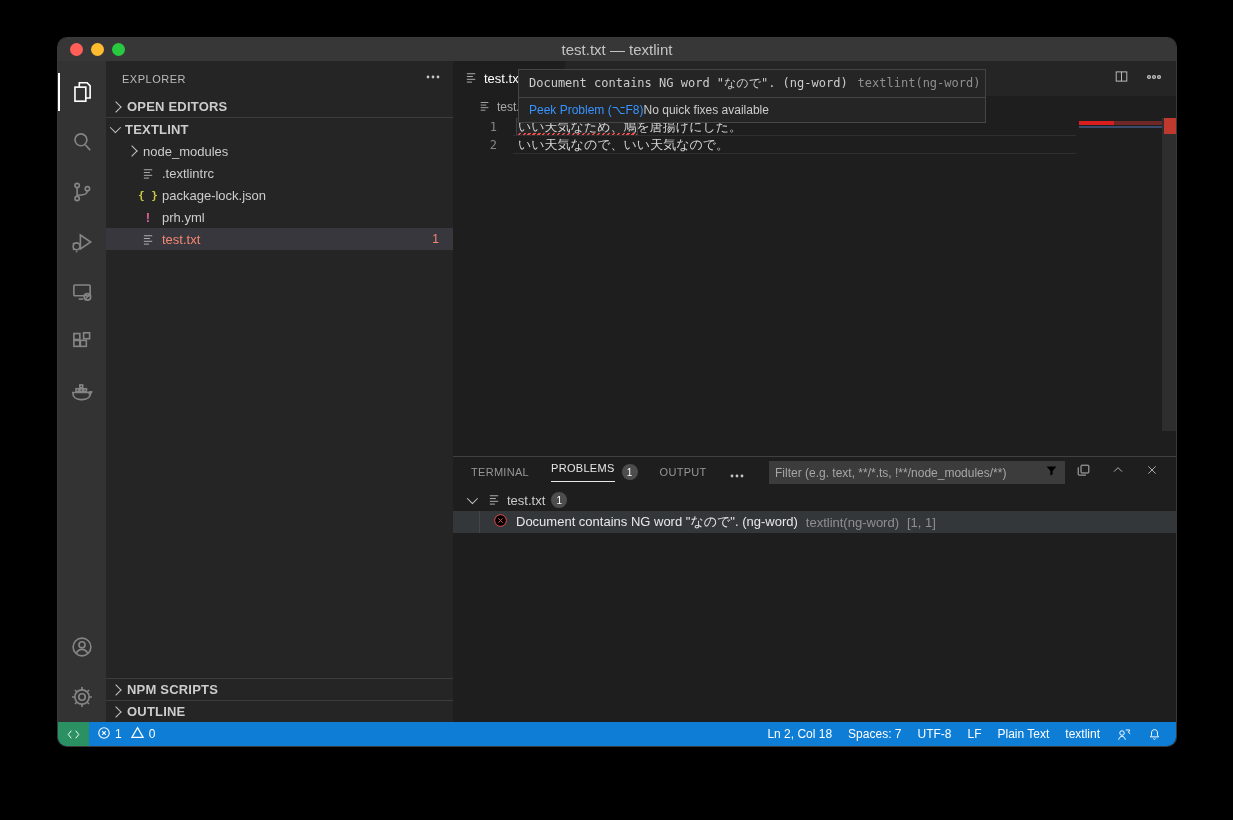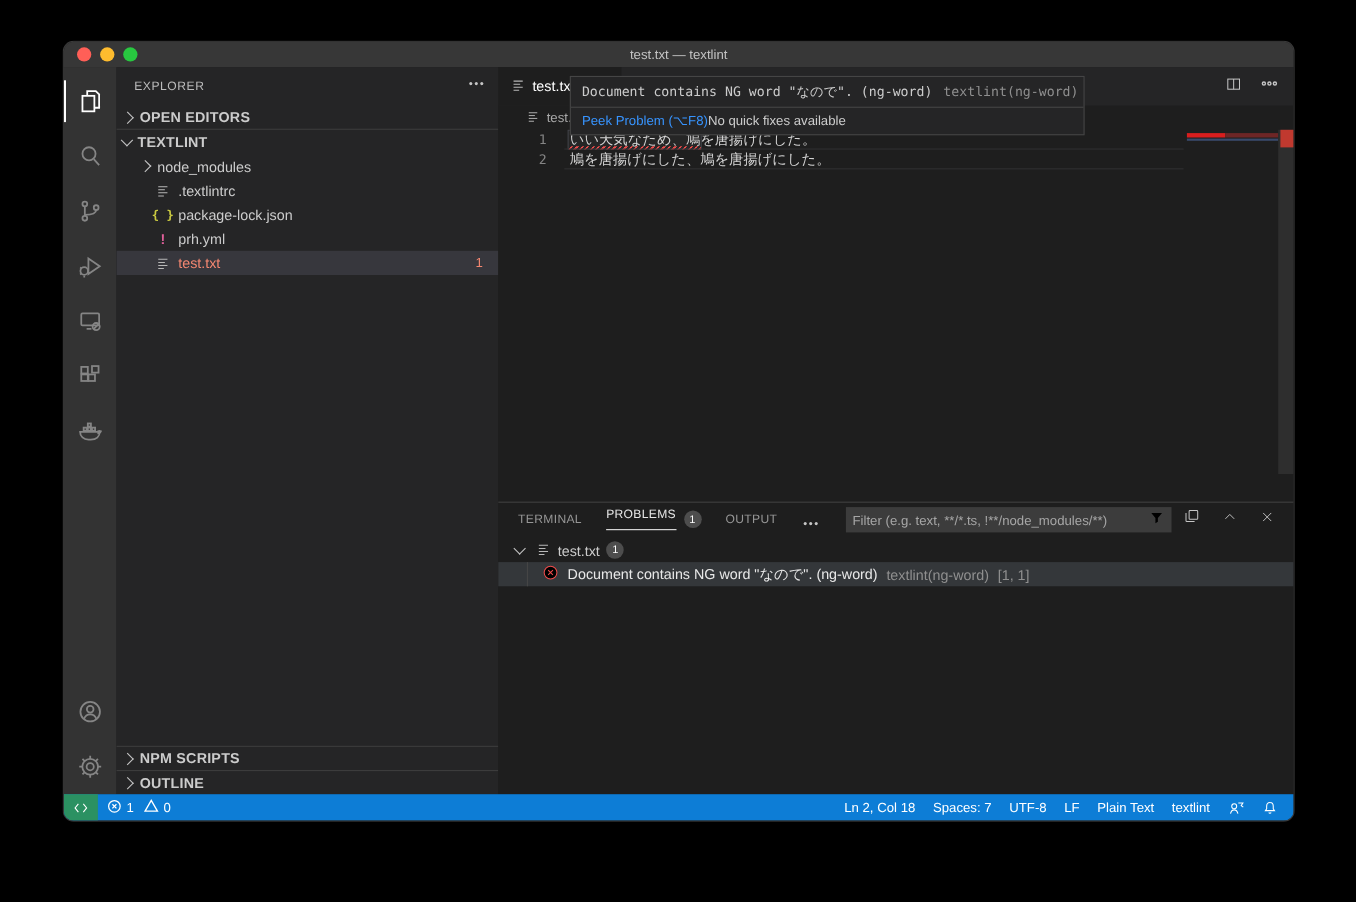--- a/index.html
+++ b/index.html
@@ -6,21 +6,21 @@
   html,body { width:1233px; height:820px; background:#000; overflow:hidden;
     font-family:"Liberation Sans", sans-serif; }
   .window{ position:absolute; left:57px; top:37px; width:1120px; height:710px;
     background:#1e1e1e; border-radius:10px; overflow:hidden;
     box-shadow:0 22px 70px rgba(0,0,0,.9); border:1px solid rgba(255,255,255,.12); }
   
   .titlebar{ position:absolute; left:0; top:0; right:0; height:23px; background:#373737;
     display:flex; align-items:center; justify-content:center; }
   .lights{ position:absolute; left:12px; top:5px; display:flex; gap:8px; }
   .light{ width:13px; height:13px; border-radius:50%; }
-  .title-text{ color:#c3c3c3; font-size:12px; }
+  .title-text{ color:#c3c3c3; font-size:15px; }
   
   .main{ position:absolute; top:23px; left:0; right:0; bottom:24px; display:flex; }
   .activitybar{ width:48px; background:#333333; position:relative; display:flex;
     flex-direction:column; align-items:center; padding-top:6px; }
   .ab-item{ width:48px; height:50px; display:flex; align-items:center; justify-content:center;
     color:#858585; position:relative; }
   .ab-item.active{ color:#ffffff; }
   .ab-item.active::before{ content:""; position:absolute; left:0; top:6px; bottom:6px; width:2px; background:#fff; }
   .ab-bottom{ margin-top:auto; display:flex; flex-direction:column; align-items:center; }
   .ab-item svg{ stroke:currentColor; fill:none; stroke-width:1.5; }
@@ -294,21 +294,21 @@
 
         <div class="codearea">
           <div class="hoverbox"></div>
           <div class="codeline" style="top:0">
             <span class="lnum">1</span>
             <span class="ltext">いい天気なため、鳩を唐揚げにした。</span>
           </div>
           <div class="squiggle"></div>
           <div class="codeline" style="top:18px">
             <span class="lnum">2</span>
-            <span class="ltext">鳩を唐揚げにした、鳩を唐揚げにした。</span>
+            <span class="ltext">いい天気なので、いい天気なので。</span>
           </div>
           <div class="curline" style="top:17px"></div>
           <div class="curline" style="top:35px"></div>
           <div class="minimap">
             <div class="mm-red1"></div>
             <div class="mm-red2"></div>
             <div class="mm-blue"></div>
           </div>
           <div class="scrollbar">
             <div class="sb-slider"></div>

